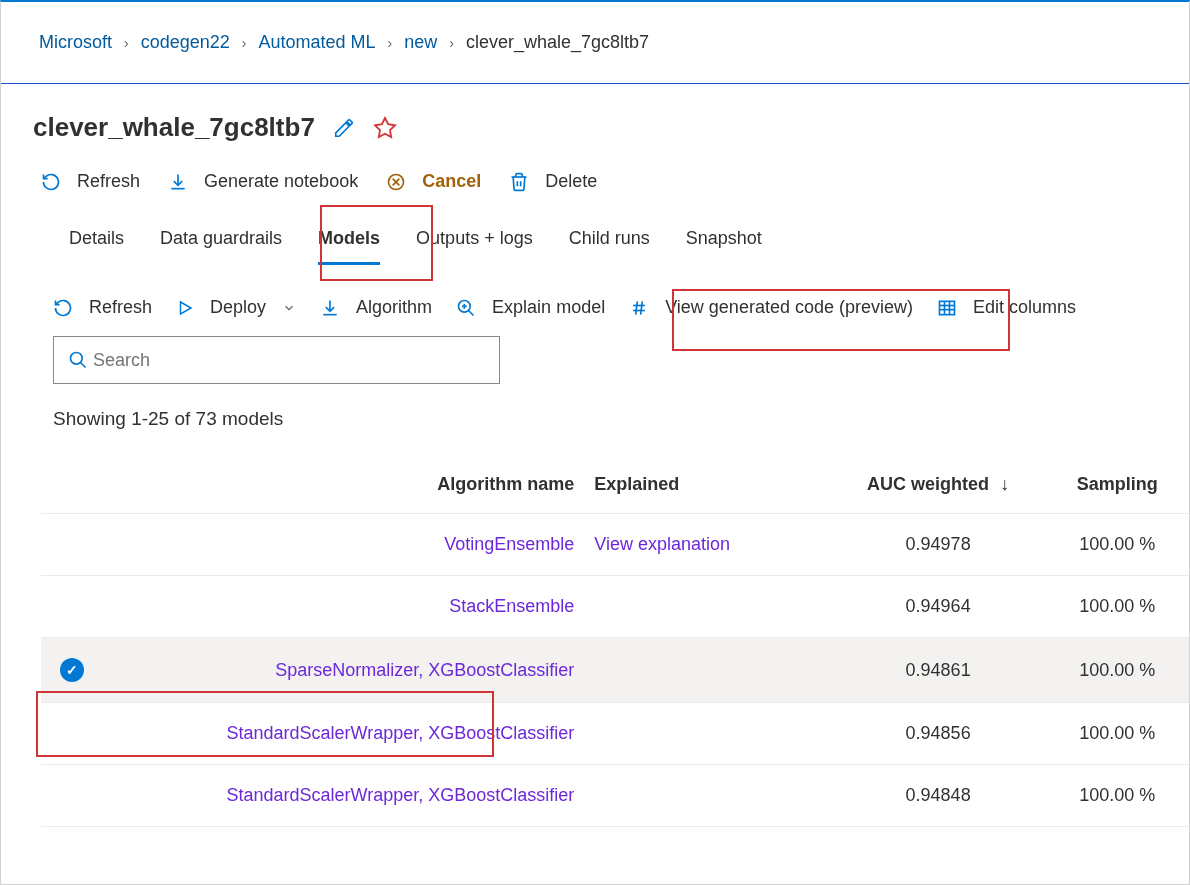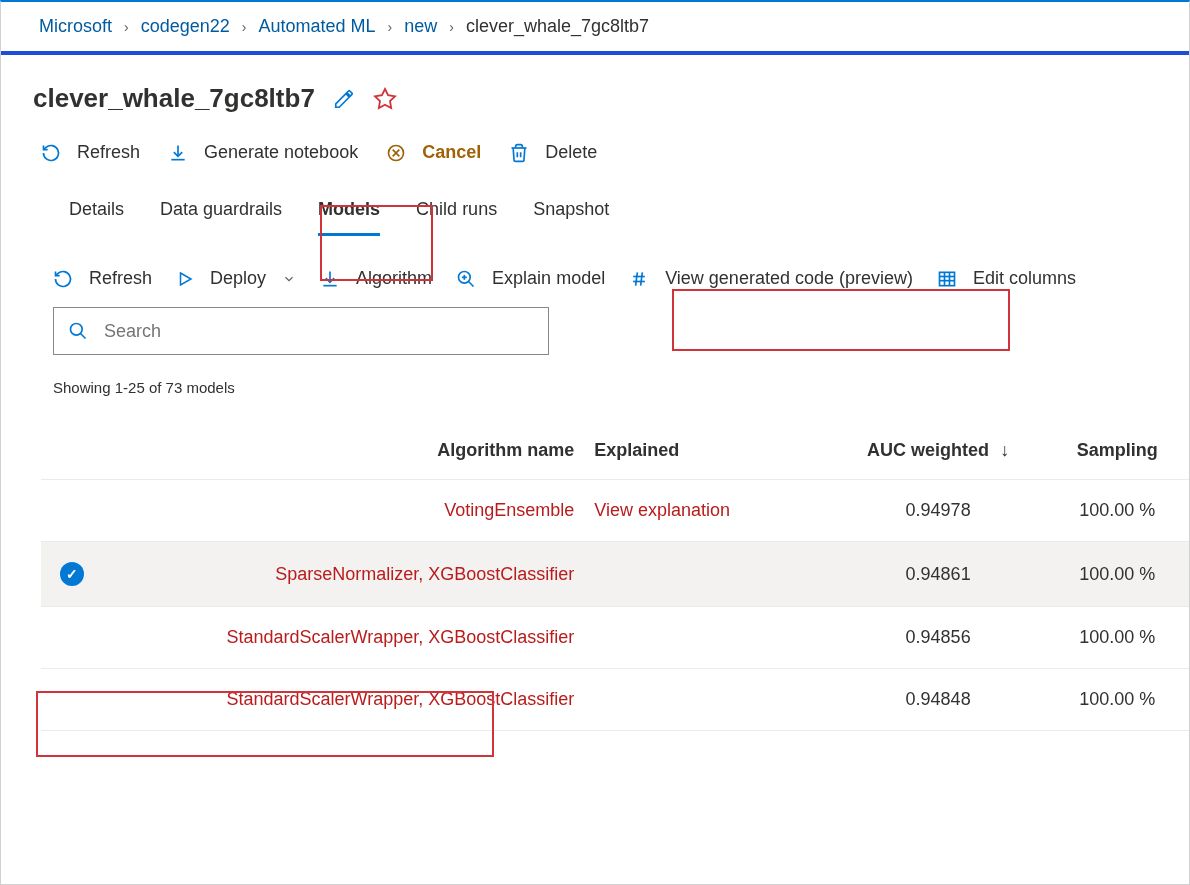--- a/index.html
+++ b/index.html
@@ -14,22 +14,22 @@
     border: 1px solid #d1d1d1;
     border-top: 2px solid #0078d4;
   }
   a { text-decoration: none; }
 
   
   .breadcrumb {
     display: flex;
     align-items: center;
     gap: 12px;
-    padding: 14px 38px;
-    border-bottom: 4px solid #1d4ed8;
+    padding: 30px 38px;
+    border-bottom: 1px solid #1d4ed8;
     font-size: 18px;
   }
   .breadcrumb .crumb { color: #005a9e; }
   .breadcrumb .crumb.current { color: #323130; }
   .breadcrumb .sep { color: #605e5c; font-size: 14px; }
 
   
   .title-row {
     display: flex;
     align-items: center;
@@ -81,48 +81,48 @@
     gap: 24px;
     padding: 32px 52px 14px;
     font-size: 18px;
   }
 
   
   .search-wrap { padding: 4px 52px 18px; }
   .search {
     display: flex;
     align-items: center;
-    gap: 16px;
+    gap: 5px;
     border: 1px solid #8a8886;
-    width: 496px;
+    width: 447px;
     height: 48px;
     padding: 8px 14px;
   }
   .search input {
     border: none;
     outline: none;
     font-size: 18px;
     flex: 1;
     color: #605e5c;
   }
 
   
-  .showing { padding: 6px 52px 26px; font-size: 15px; }
+  .showing { padding: 6px 52px 26px; font-size: 19px; }
 
   
   table { width: calc(100% - 40px); margin-left: 40px; border-collapse: collapse; font-size: 18px; }
   thead th { text-align: left; font-weight: 600; padding: 18px 10px; border-bottom: 1px solid #edebe9; }
   tbody td { padding: 20px 10px; border-bottom: 1px solid #edebe9; vertical-align: middle; }
   tbody tr.selected { background: #f3f2f1; }
   .col-check { width: 60px; text-align: center; }
   .col-alg   { width: 470px; text-align: right; }
   .col-exp   { width: 260px; }
   .col-auc   { width: 190px; text-align: center; padding-right: 30px !important; }
   .col-samp  { width: 140px; text-align: center; }
-  .link { color: #b91c1c; }
+  .link { color: #6d28d9; }
   .check-circle {
     display: inline-flex; align-items: center; justify-content: center;
     width: 24px; height: 24px; border-radius: 50%;
     background: #0078d4; color: #fff; font-size: 14px; font-weight: bold;
   }
 
   
   svg { display: block; }
 </style>
 </head>
@@ -194,20 +194,21 @@
         </svg>
     </span>
     <span>Delete</span>
   </span>
 </div>
 
 <div class="tabs">
   <div class="tab">Details</div>
   <div class="tab">Data guardrails</div>
   <div class="tab active">Models</div>
+  <div class="tab">Outputs + logs</div>
   <div class="tab">Child runs</div>
   <div class="tab">Snapshot</div>
 </div>
 
 <div class="sub-cmd">
   <span class="cmd-item">
     <span class="icon-blue">
       <svg width="20" height="20" viewBox="0 0 24 24" fill="none" stroke="currentColor" stroke-width="2">
           <path d="M3 12a9 9 0 1 0 3-6.7L3 8"></path>
           <polyline points="3 3 3 8 8 8"></polyline>
@@ -302,20 +303,27 @@
     </tr>
   </thead>
   <tbody id="rows">
       <tr>
         <td class="col-check"></td>
         <td class="col-alg"><a href="#" class="link">VotingEnsemble</a></td>
         <td class="col-exp"><a href="#" class="link">View explanation</a></td>
         <td class="col-auc">0.94978</td>
         <td class="col-samp">100.00 %</td>
       </tr>
+      <tr>
+        <td class="col-check"></td>
+        <td class="col-alg"><a href="#" class="link">StackEnsemble</a></td>
+        <td class="col-exp"></td>
+        <td class="col-auc">0.94964</td>
+        <td class="col-samp">100.00 %</td>
+      </tr>
       <tr class="selected">
         <td class="col-check"><span class="check-circle">✓</span></td>
         <td class="col-alg"><a href="#" class="link">SparseNormalizer, XGBoostClassifier</a></td>
         <td class="col-exp"></td>
         <td class="col-auc">0.94861</td>
         <td class="col-samp">100.00 %</td>
       </tr>
       <tr>
         <td class="col-check"></td>
         <td class="col-alg"><a href="#" class="link">StandardScalerWrapper, XGBoostClassifier</a></td>

